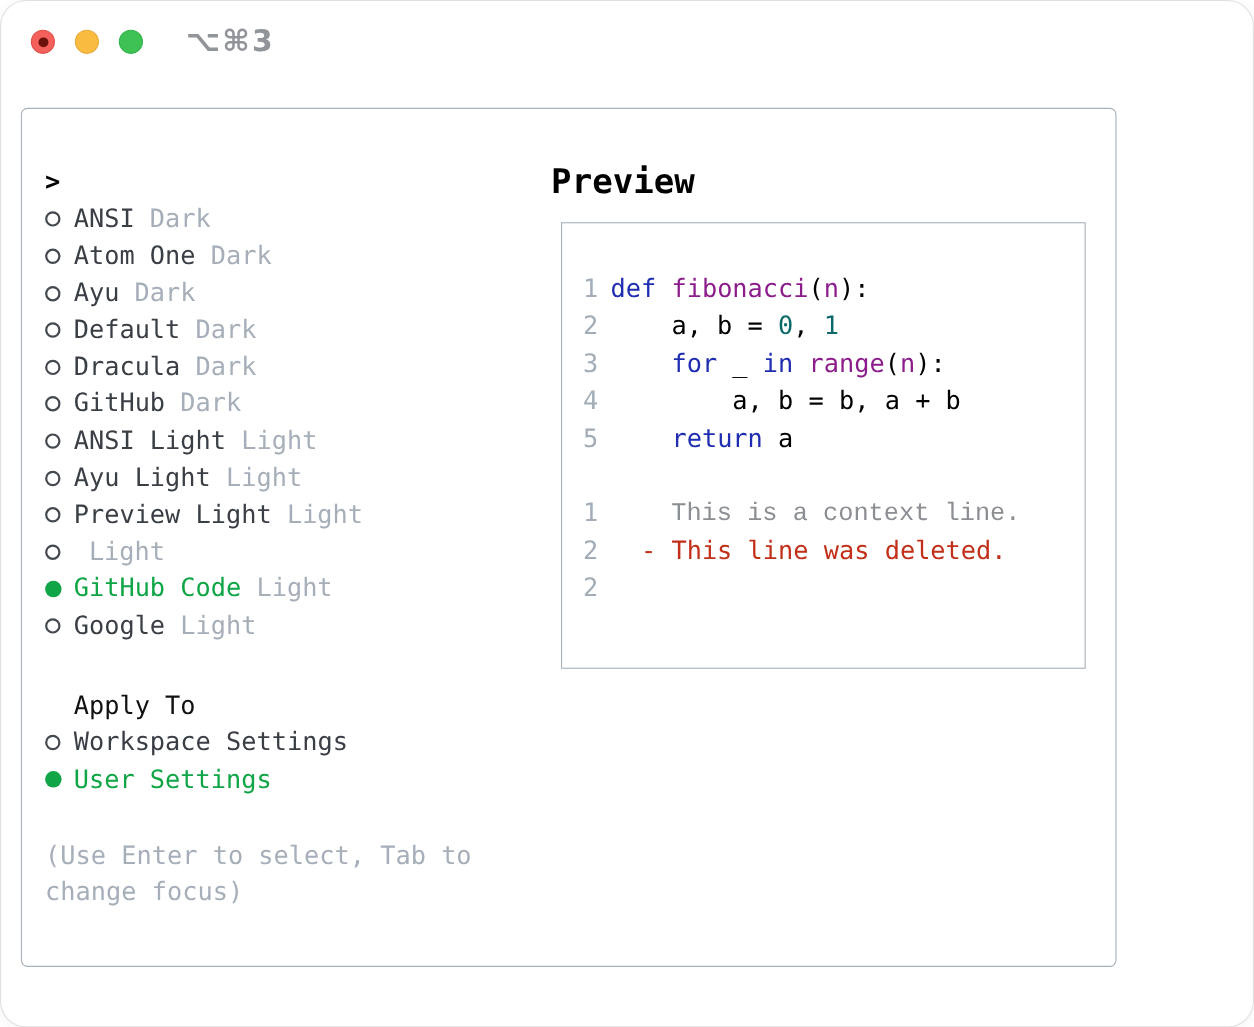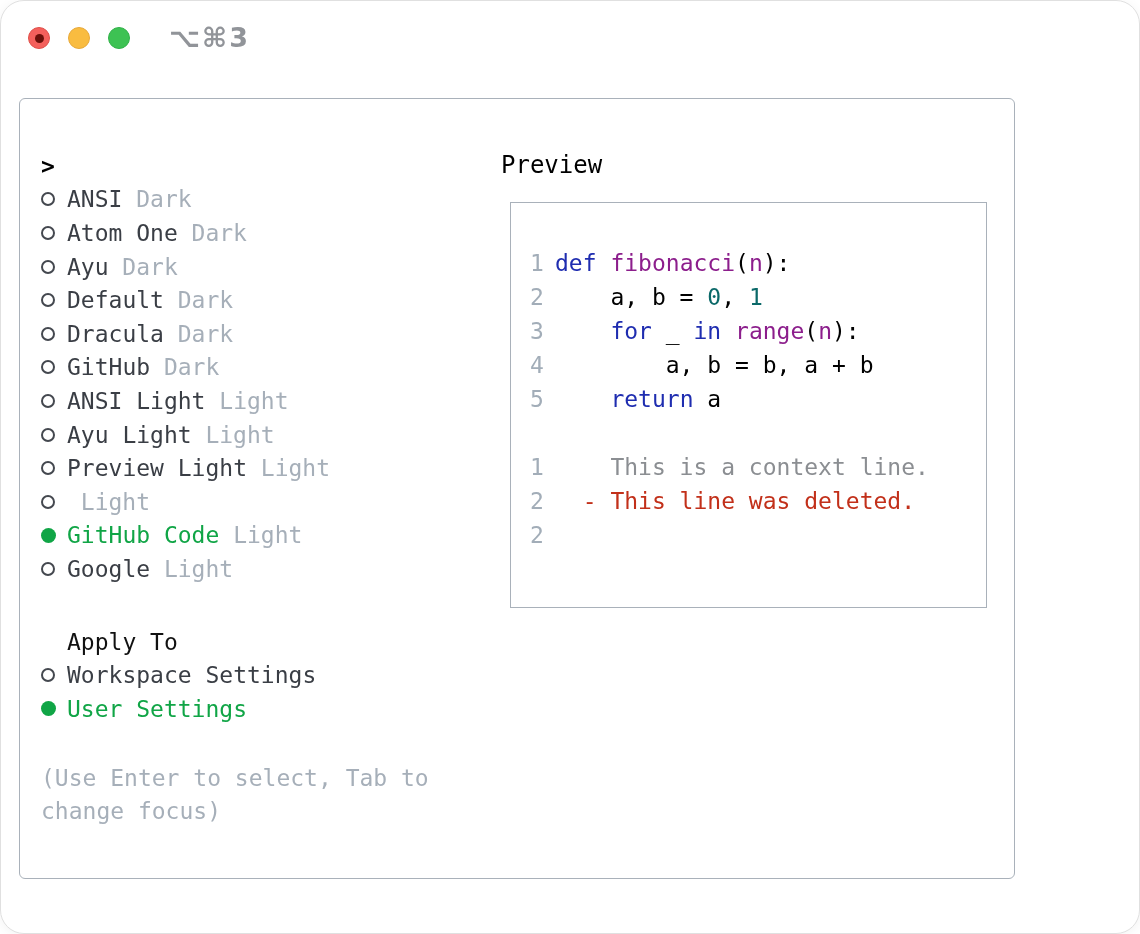--- a/index.html
+++ b/index.html
@@ -29,33 +29,33 @@
   .circle{width:10px;height:10px;border:2px solid #44484f;border-radius:50%;box-sizing:content-box;}
   .circle.sel{width:15px;height:15px;border:none;background:var(--selected-green);}
   .t-name{color:var(--item-text);}
   .t-name.green{color:var(--selected-green);}
   .t-variant{color:var(--muted-text);margin-left:13.8px;}
   .apply-to{margin-top:39px;}
   .apply-label{color:#111111;}
   .help{margin-top:36px;color:var(--muted-text);line-height:33.6px;}
   
   .preview-title{position:absolute;left:500px;top:148px;height:33.6px;line-height:33.6px;
-                 font-size:24px;font-weight:normal;color:var(--heading-black);}
+                 font-size:31px;font-weight:bold;color:var(--heading-black);}
   .preview-box{position:absolute;left:509px;top:201px;width:477px;height:406px;box-sizing:border-box;
                border:1.5px solid var(--panel-border);background:#ffffff;
                padding:43px 0 0 19px;overflow:hidden;}
   .code-line{display:flex;align-items:center;height:34px;font-size:23px;white-space:pre;}
   .lineno{width:25px;flex:0 0 25px;color:var(--line-number);}
   .codetext{white-space:pre;}
   .c-kw{color:var(--code-keyword);}
   .c-fn{color:var(--code-function);}
   .c-num{color:var(--code-number);}
   .c-pl{color:var(--code-plain);}
   #diff-lines{margin-top:34px;}
-  .k-context{color:var(--diff-context);}
+  .k-context{color:var(--diff-context);font-family:Liberation Mono, monospace;}
   .k-deleted{color:var(--diff-deleted);}
   .k-added{color:var(--diff-added);}
 </style>
 </head>
 <body>
 
 <div class="window">
   <div class="titlebar">
     <div class="light red">
       <span class="dot"></span>

